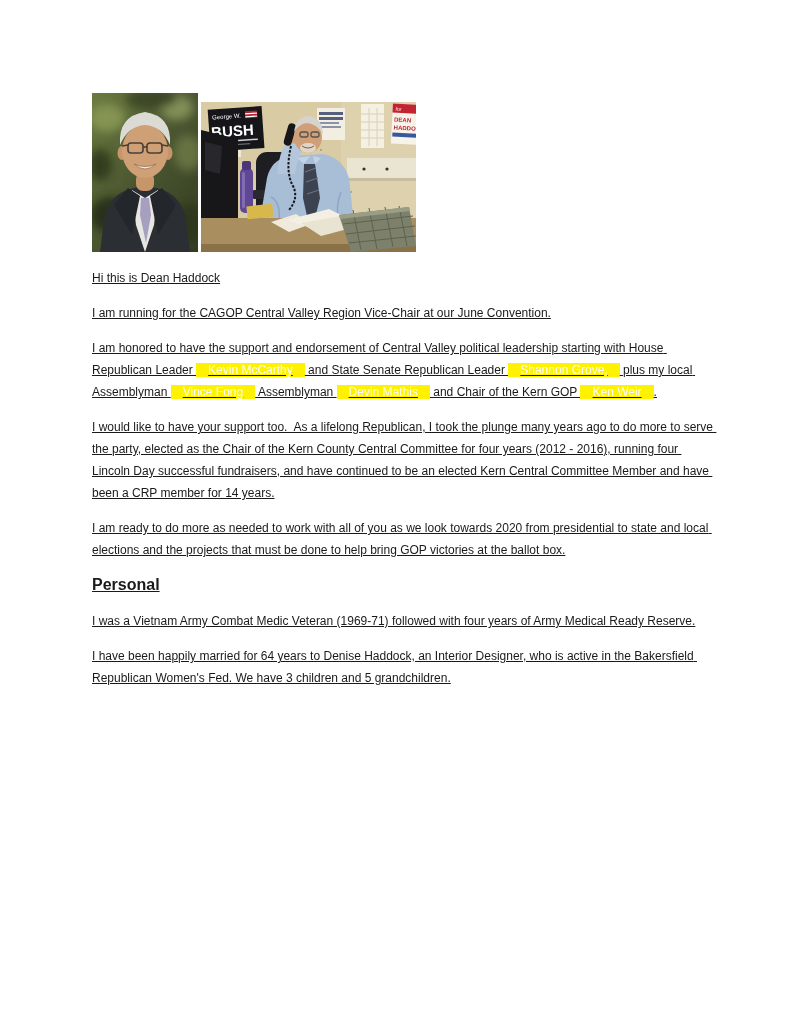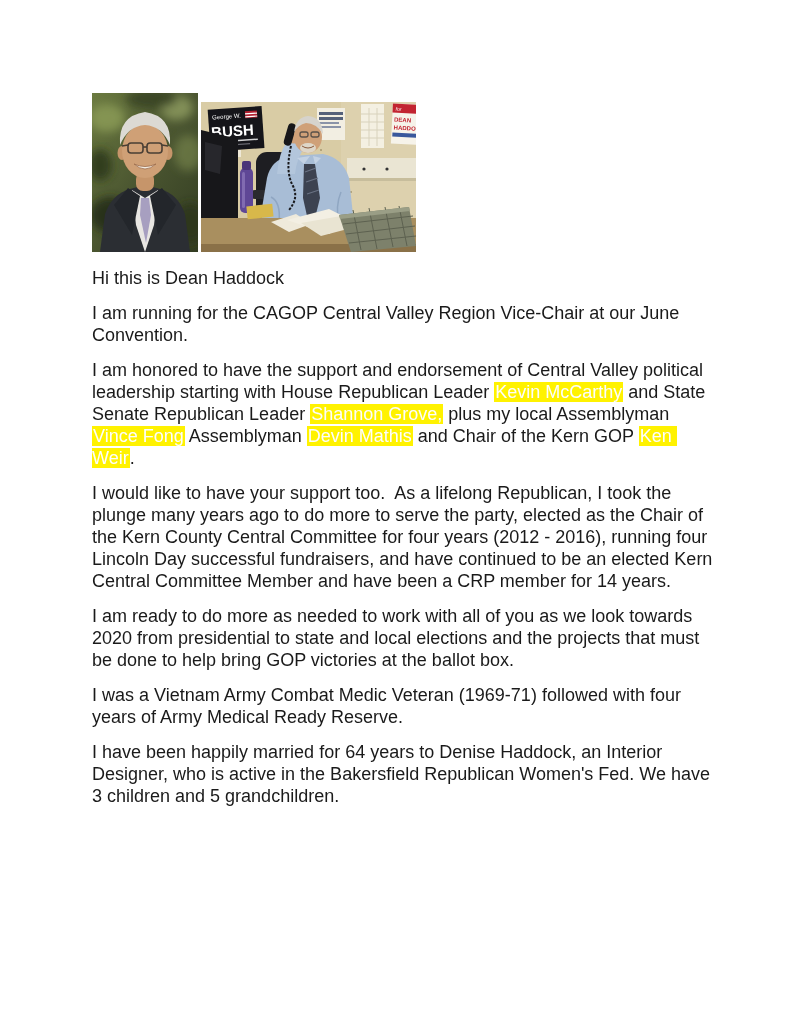--- a/index.html
+++ b/index.html
@@ -16,37 +16,38 @@
     align-items: flex-end;
     gap: 3px;
     margin-bottom: 15px;
   }
   .photos svg { display: block; }
 
   .doc-body { width: 622px; }
 
   p {
     margin: 0 0 13px 0;
-    font-size: 18px;
+    font-size: 12px;
     line-height: 22px;
     color: #1a1a1a;
     white-space: pre-wrap;
+    text-decoration: underline;
   }
   h2.personal {
     font-size: 16px;
     line-height: 22px;
     margin: 4px 0 14px 0;
     color: #1a1a1a;
     font-weight: bold;
     text-decoration: underline;
   }
   .hl {
     background: #fff200;
     color: #fdfdfd;
-    padding: 0 1px;
+    padding: 0 12px;
   }
 </style>
 </head>
 <body>
 
 <div class="page">
 
   <div class="photos">
 
     <svg width="106" height="159" viewBox="0 0 106 159">
@@ -215,17 +216,18 @@
       </g>
     </svg>
   </div>
 
   <div class="doc-body">
     <p>Hi this is Dean Haddock</p>
     <p>I am running for the CAGOP Central Valley Region Vice-Chair at our June Convention.</p>
     <p><span>I am honored to have the support and endorsement of Central Valley political leadership starting with House Republican Leader </span><span class="hl">Kevin McCarthy</span><span> and State Senate Republican Leader </span><span class="hl">Shannon Grove,</span><span> plus my local Assemblyman </span><span class="hl">Vince Fong</span><span> Assemblyman </span><span class="hl">Devin Mathis</span><span> and Chair of the Kern GOP </span><span class="hl">Ken Weir</span><span>.</span></p>
     <p>I would like to have your support too.  As a lifelong Republican, I took the plunge many years ago to do more to serve the party, elected as the Chair of the Kern County Central Committee for four years (2012 - 2016), running four Lincoln Day successful fundraisers, and have continued to be an elected Kern Central Committee Member and have been a CRP member for 14 years.</p>
     <p>I am ready to do more as needed to work with all of you as we look towards 2020 from presidential to state and local elections and the projects that must be done to help bring GOP victories at the ballot box.</p>
+    <h2 class="personal">Personal</h2>
     <p>I was a Vietnam Army Combat Medic Veteran (1969-71) followed with four years of Army Medical Ready Reserve.</p>
     <p>I have been happily married for 64 years to Denise Haddock, an Interior Designer, who is active in the Bakersfield Republican Women's Fed. We have 3 children and 5 grandchildren.</p>
   </div>
 
 </div>
 
 </body></html>

